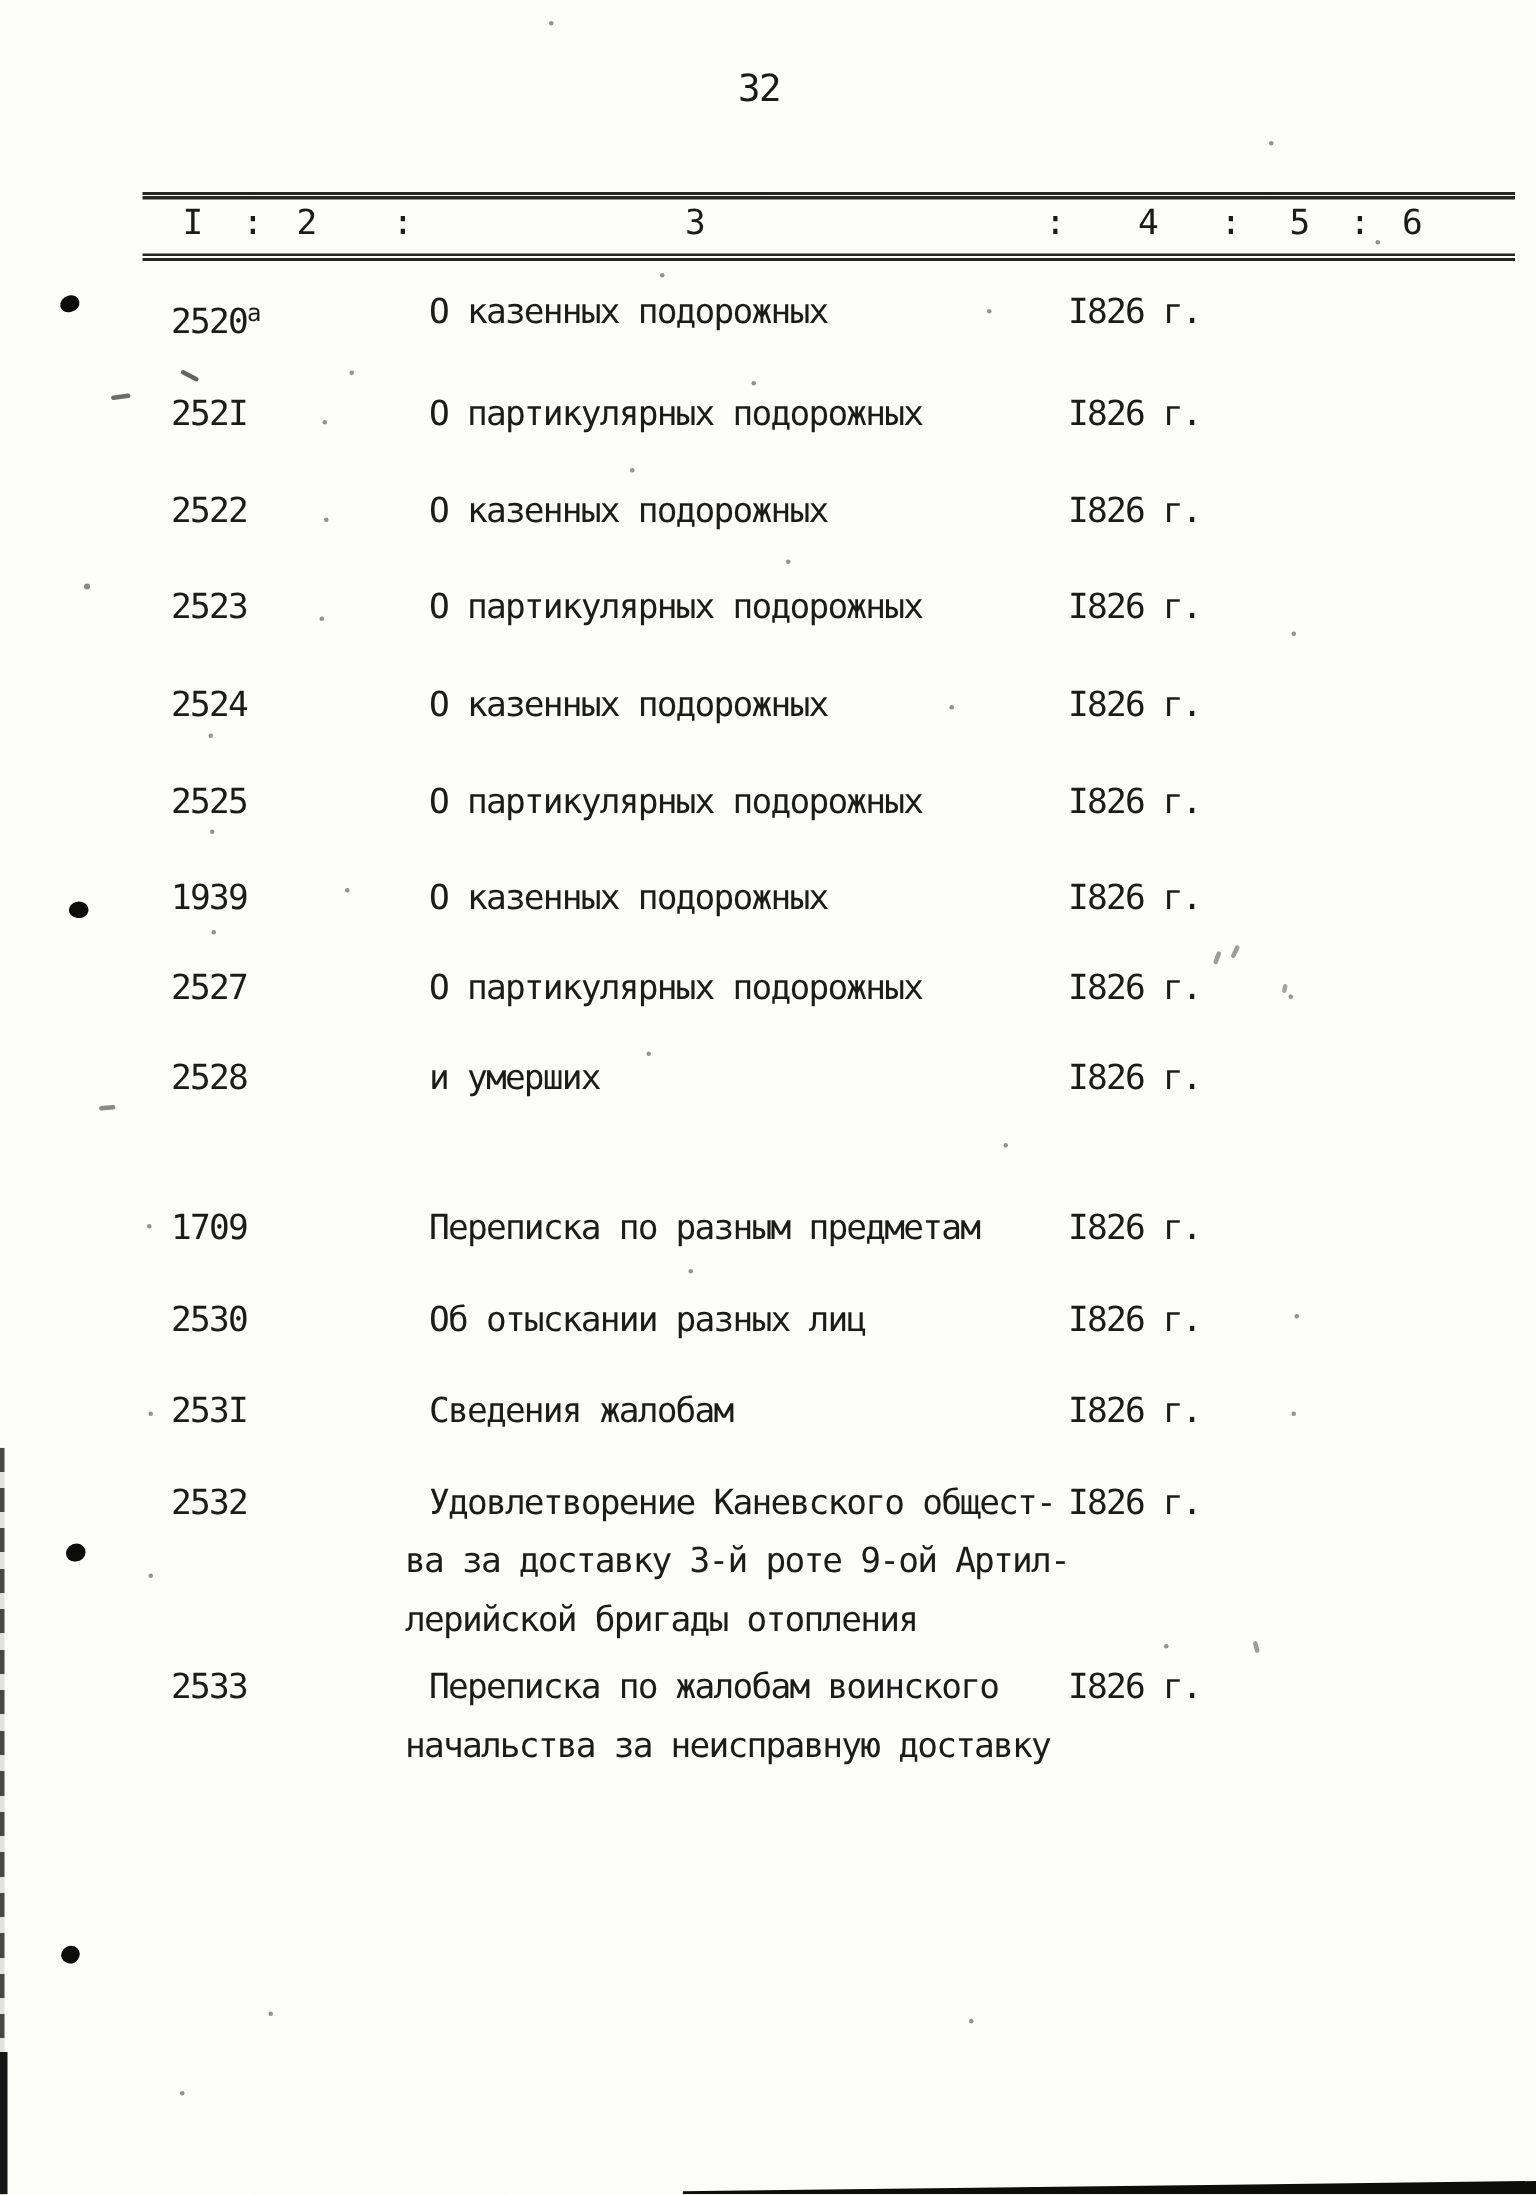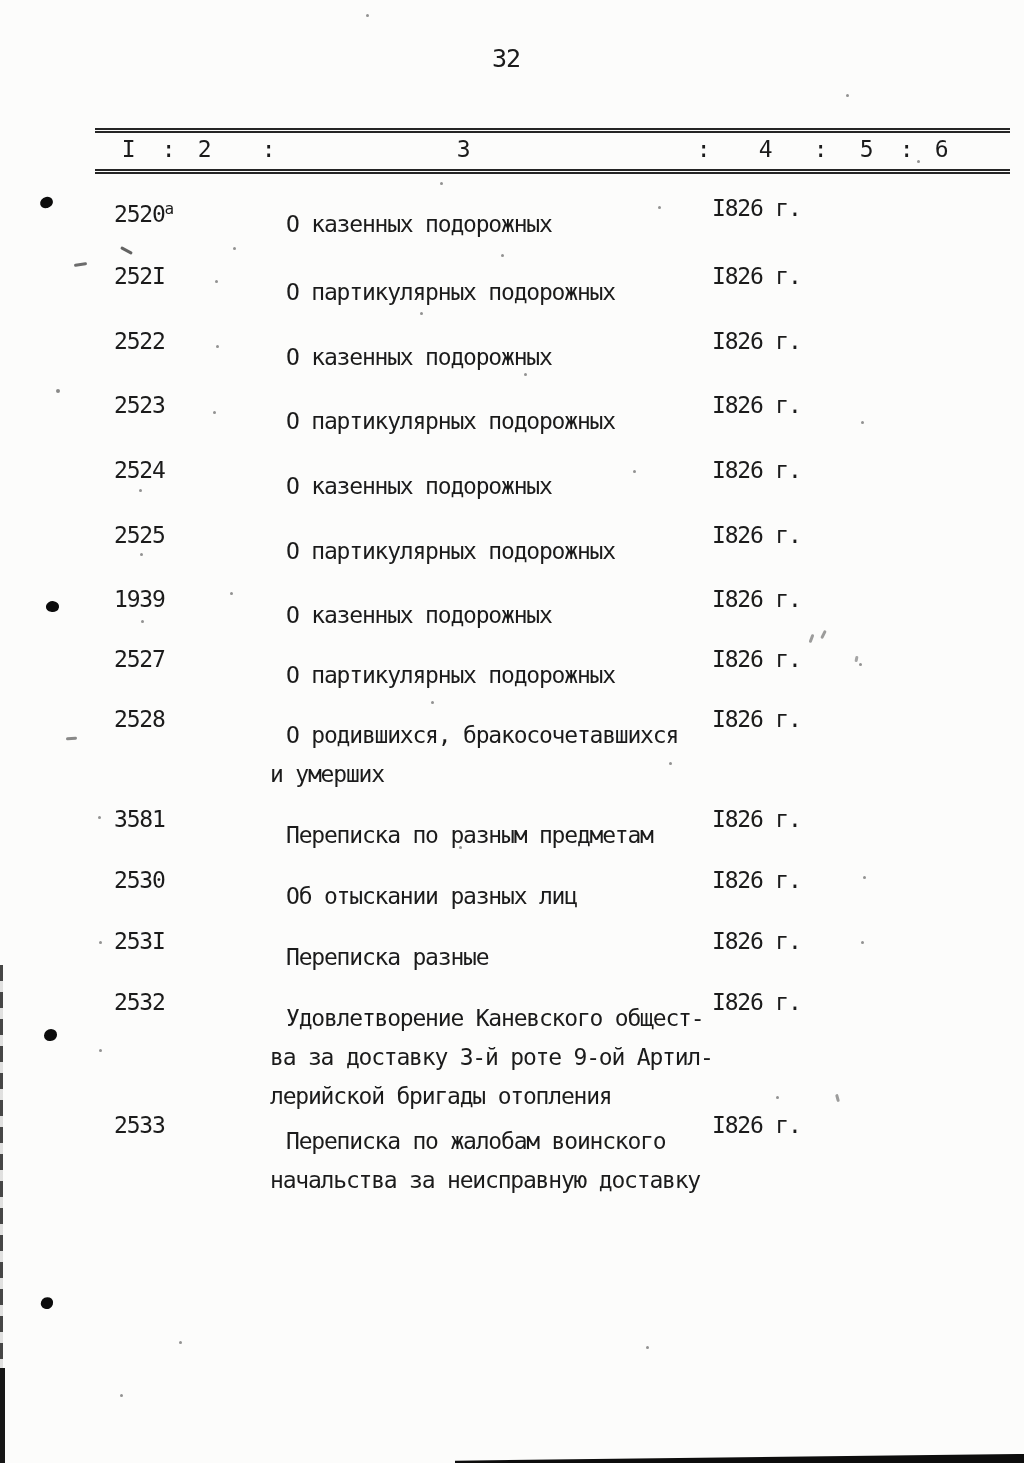--- a/index.html
+++ b/index.html
@@ -23,21 +23,21 @@
     position:absolute;top:136px;transform:translateX(-50%);
     font-size:23px;letter-spacing:-1.2px;
   }
   .row{position:absolute;left:0;width:1024px;height:0;}
   .num{
     position:absolute;left:114px;top:0;
     font-size:23px;letter-spacing:-1.2px;line-height:39px;white-space:pre;
   }
   .num sup{font-size:16px;letter-spacing:-.5px;vertical-align:8px;}
   .desc{
-    position:absolute;left:270px;top:16px;width:452px;
+    position:absolute;left:270px;top:0;width:452px;
     font-size:23px;letter-spacing:-1.2px;line-height:39px;
   }
   .desc .line{white-space:pre;}
   .desc .line:first-child{text-indent:16px;}
   .year{
     position:absolute;left:712px;top:0;
     font-size:23px;letter-spacing:-1.2px;line-height:39px;white-space:pre;
   }
   .mdot{position:absolute;background:#0c0c0c;border-radius:60% 50% 55% 48%;}
   .pmark{position:absolute;background:#3c3c3c;border-radius:2px;}
@@ -128,43 +128,42 @@
       <div class="row" style="top: 640px;">
         <span class="num">2527</span>
         <div class="desc">
           <div class="line">О партикулярных подорожных</div>
         </div>
         <span class="year">I826 г.</span>
       </div>
       <div class="row" style="top: 700px;">
         <span class="num">2528</span>
         <div class="desc">
-          <div class="line">О родившихся, бракосочетавшихся</div>
           <div class="line">и умерших</div>
         </div>
         <span class="year">I826 г.</span>
       </div>
       <div class="row" style="top: 800px;">
-        <span class="num">3581</span>
+        <span class="num">1709</span>
         <div class="desc">
           <div class="line">Переписка по разным предметам</div>
         </div>
         <span class="year">I826 г.</span>
       </div>
       <div class="row" style="top: 861px;">
         <span class="num">2530</span>
         <div class="desc">
           <div class="line">Об отыскании разных лиц</div>
         </div>
         <span class="year">I826 г.</span>
       </div>
       <div class="row" style="top: 922px;">
         <span class="num">253I</span>
         <div class="desc">
-          <div class="line">Переписка разные</div>
+          <div class="line">Сведения жалобам</div>
         </div>
         <span class="year">I826 г.</span>
       </div>
       <div class="row" style="top: 983px;">
         <span class="num">2532</span>
         <div class="desc">
           <div class="line">Удовлетворение Каневского общест-</div>
           <div class="line">ва за доставку 3-й роте 9-ой Артил-</div>
           <div class="line">лерийской бригады отопления</div>
         </div>

